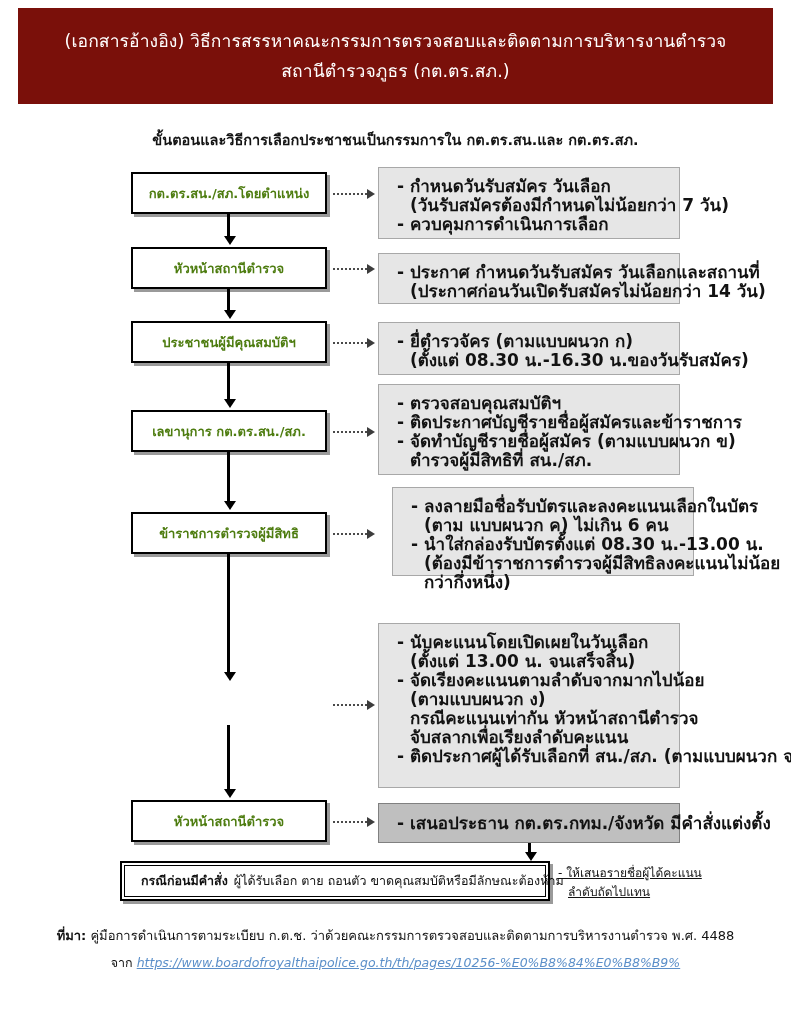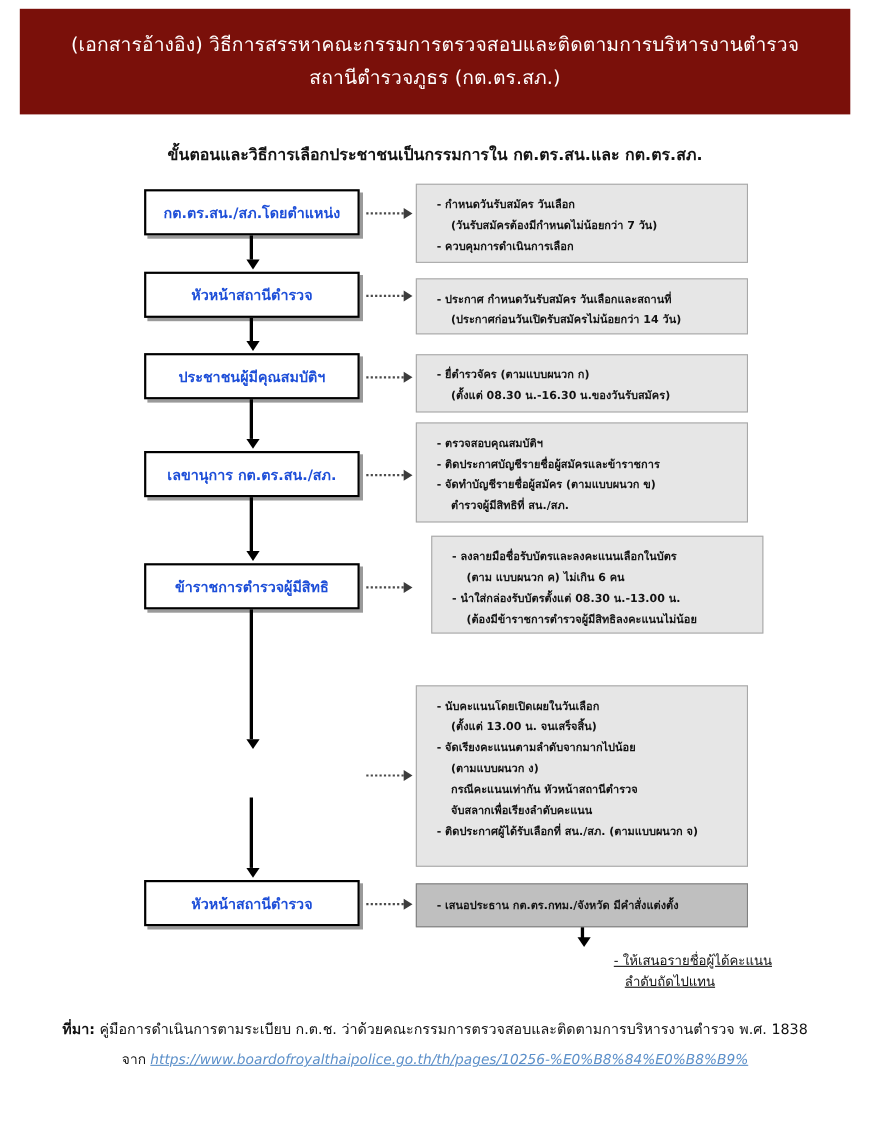--- a/index.html
+++ b/index.html
@@ -67,21 +67,21 @@
     background: #ffffff;
     border: 2.5px solid #000000;
     box-shadow: 3px 3px 0 0 #9a9a9a;
     display: flex;
     align-items: center;
     justify-content: center;
   }
   .node-label {
     font-size: 13px;
     font-weight: bold;
-    color: #1d4ed8;
+    color: #4d7c0f;
     white-space: nowrap;
   }
 
   
   .node-wide {
     position: absolute;
     box-sizing: border-box;
     background: #ffffff;
     border: 2.5px solid #000000;
     padding: 2px;
@@ -117,21 +117,21 @@
     border: 1px solid #a8a8a8;
     padding: 9px 10px 9px 18px;
   }
   .panel-dark {
     background: #bfbfbf;
     border: 1px solid #808080;
     display: flex;
     align-items: center;
   }
   .panel-row {
-    font-size: 10px;
+    font-size: 17px;
     color: #121212;
     line-height: 19px;
     white-space: nowrap;
   }
   .panel-row.bold { font-weight: bold; }
   .panel-row.indent { padding-left: 13px; }
 
   
   .vline {
     position: absolute;
@@ -292,47 +292,54 @@
     <div class="panel-row bold">-  ติดประกาศบัญชีรายชื่อผู้สมัครและข้าราชการ</div>
     <div class="panel-row bold">-  จัดทำบัญชีรายชื่อผู้สมัคร (ตามแบบผนวก ข)</div>
     <div class="panel-row bold indent">ตำรวจผู้มีสิทธิที่ สน./สภ.</div>
   </div>
 
   <div class="panel" style="left:392px; top:487px; width:302px; height:89px;">
     <div class="panel-row bold">-  ลงลายมือชื่อรับบัตรและลงคะแนนเลือกในบัตร</div>
     <div class="panel-row bold indent">(ตาม แบบผนวก ค)  ไม่เกิน 6  คน</div>
     <div class="panel-row bold">-  นำใส่กล่องรับบัตรตั้งแต่ 08.30 น.-13.00 น.</div>
     <div class="panel-row bold indent">(ต้องมีข้าราชการตำรวจผู้มีสิทธิลงคะแนนไม่น้อย</div>
+    <div class="panel-row bold indent">กว่ากึ่งหนึ่ง)</div>
   </div>
 
   <div class="panel" style="left:378px; top:623px; width:302px; height:165px;">
     <div class="panel-row bold">-  นับคะแนนโดยเปิดเผยในวันเลือก</div>
     <div class="panel-row bold indent">(ตั้งแต่ 13.00 น. จนเสร็จสิ้น)</div>
     <div class="panel-row bold">-  จัดเรียงคะแนนตามลำดับจากมากไปน้อย</div>
     <div class="panel-row bold indent">(ตามแบบผนวก ง)</div>
     <div class="panel-row bold indent underline">กรณีคะแนนเท่ากัน  หัวหน้าสถานีตำรวจ</div>
     <div class="panel-row bold indent">จับสลากเพื่อเรียงลำดับคะแนน</div>
     <div class="panel-row bold">-  ติดประกาศผู้ได้รับเลือกที่ สน./สภ. (ตามแบบผนวก จ)</div>
   </div>
 
   <div class="panel panel-dark" style="left:378px; top:803px; width:302px; height:40px;">
     <div class="panel-row bold">-  เสนอประธาน กต.ตร.กทม./จังหวัด มีคำสั่งแต่งตั้ง</div>
   </div>
 
   <div class="vline" style="left:528px; top:843px; height:12px;"></div>
   <div class="arrow-down" style="left:525px; top:852px;"></div>
 
+  <div class="node-wide" style="left:120px; top:861px; width:430px; height:40px;">
+    <div class="node-wide-inner">
+      <span class="node-wide-strong">กรณีก่อนมีคำสั่ง</span>
+      <span class="node-wide-rest">ผู้ได้รับเลือก ตาย ถอนตัว ขาดคุณสมบัติหรือมีลักษณะต้องห้าม</span>
+    </div>
+  </div>
 
   <div class="side-note" style="left:558px; top:864px;">
     <div>- ให้เสนอรายชื่อผู้ได้คะแนน</div>
     <div class="ind">ลำดับถัดไปแทน</div>
   </div>
 
 </div>
 
 <div class="footer">
   <div class="footer-line1">
-    <span class="src-label">ที่มา:</span><span> คู่มือการดำเนินการตามระเบียบ ก.ต.ช. ว่าด้วยคณะกรรมการตรวจสอบและติดตามการบริหารงานตำรวจ พ.ศ. 1838</span>
+    <span class="src-label">ที่มา:</span><span> คู่มือการดำเนินการตามระเบียบ ก.ต.ช. ว่าด้วยคณะกรรมการตรวจสอบและติดตามการบริหารงานตำรวจ พ.ศ. 4488</span>
   </div>
   <div class="footer-line2">
     <span>จาก </span><span class="footer-url">https://www.boardofroyalthaipolice.go.th/th/pages/10256-%E0%B8%84%E0%B8%B9%</span>
   </div>
 </div>
 
 </body></html>

